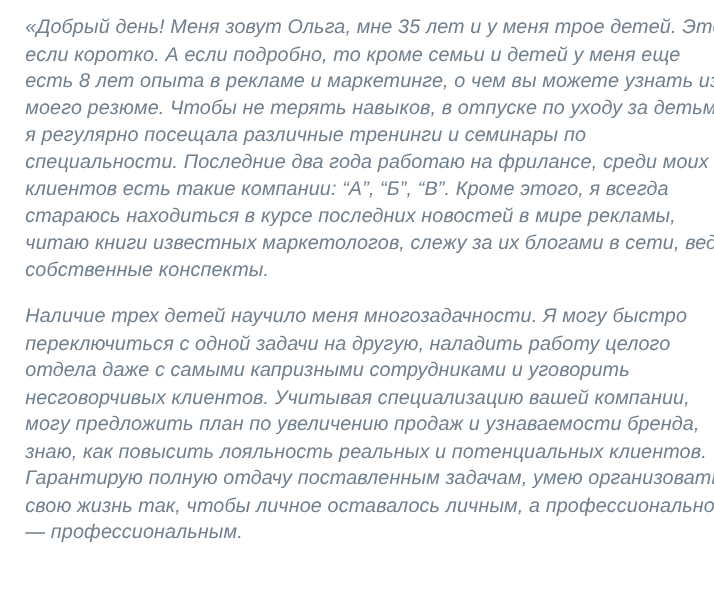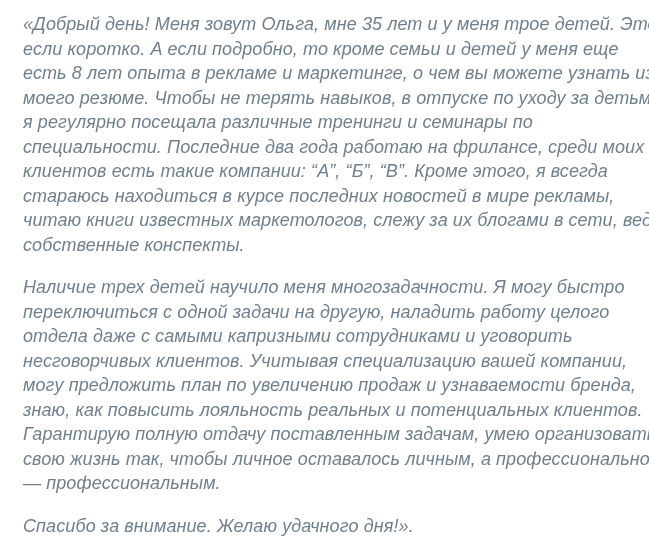--- a/index.html
+++ b/index.html
@@ -49,15 +49,14 @@
 собственные конспекты.</p>
     <p class="para">Наличие трех детей научило меня многозадачности. Я могу быстро
 переключиться с одной задачи на другую, наладить работу целого
 отдела даже с самыми капризными сотрудниками и уговорить
 несговорчивых клиентов. Учитывая специализацию вашей компании,
 могу предложить план по увеличению продаж и узнаваемости бренда,
 знаю, как повысить лояльность реальных и потенциальных клиентов.
 Гарантирую полную отдачу поставленным задачам, умею организовать
 свою жизнь так, чтобы личное оставалось личным, а профессиональное
 — профессиональным.</p>
-    <p class="para">Спасибо за внимание. Желаю удачного дня!».</p>
   </div>
 </div>
 
 </body></html>

